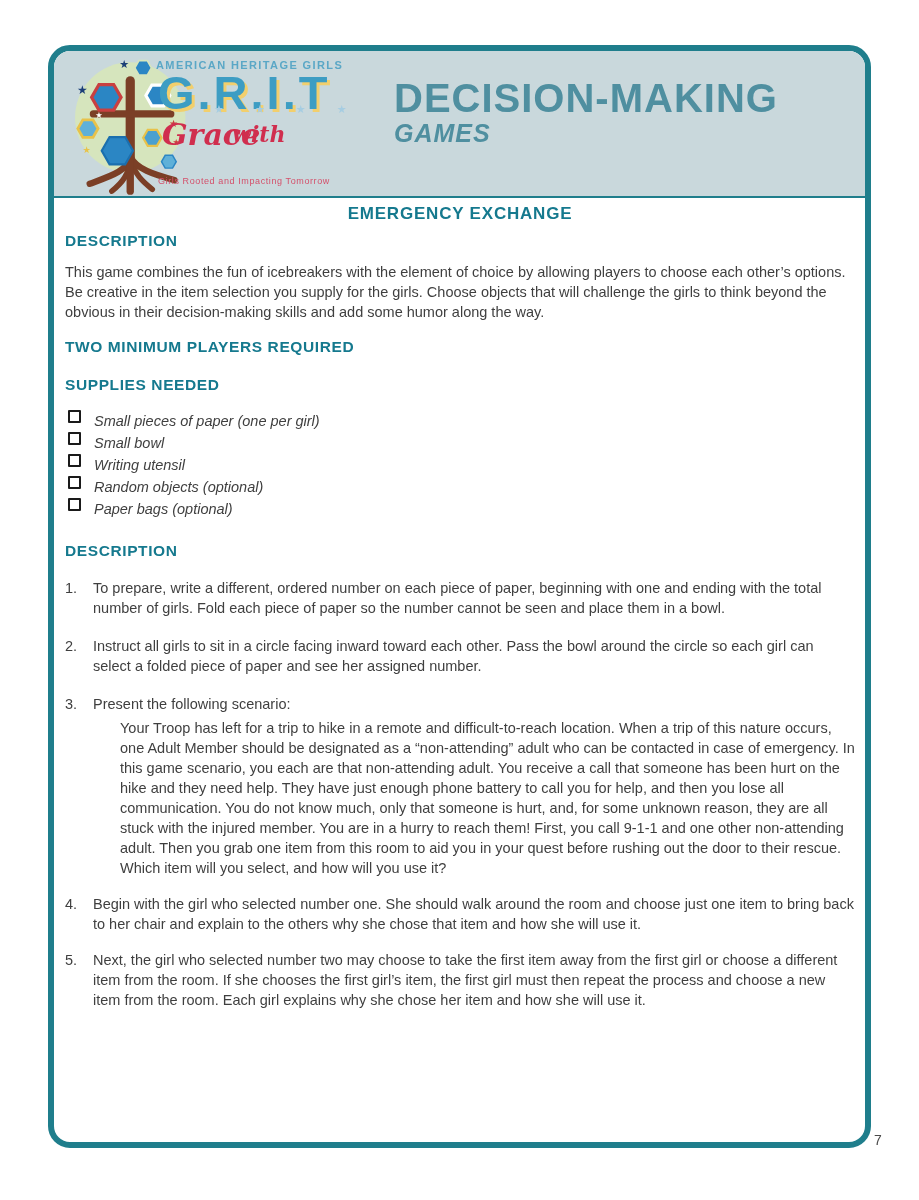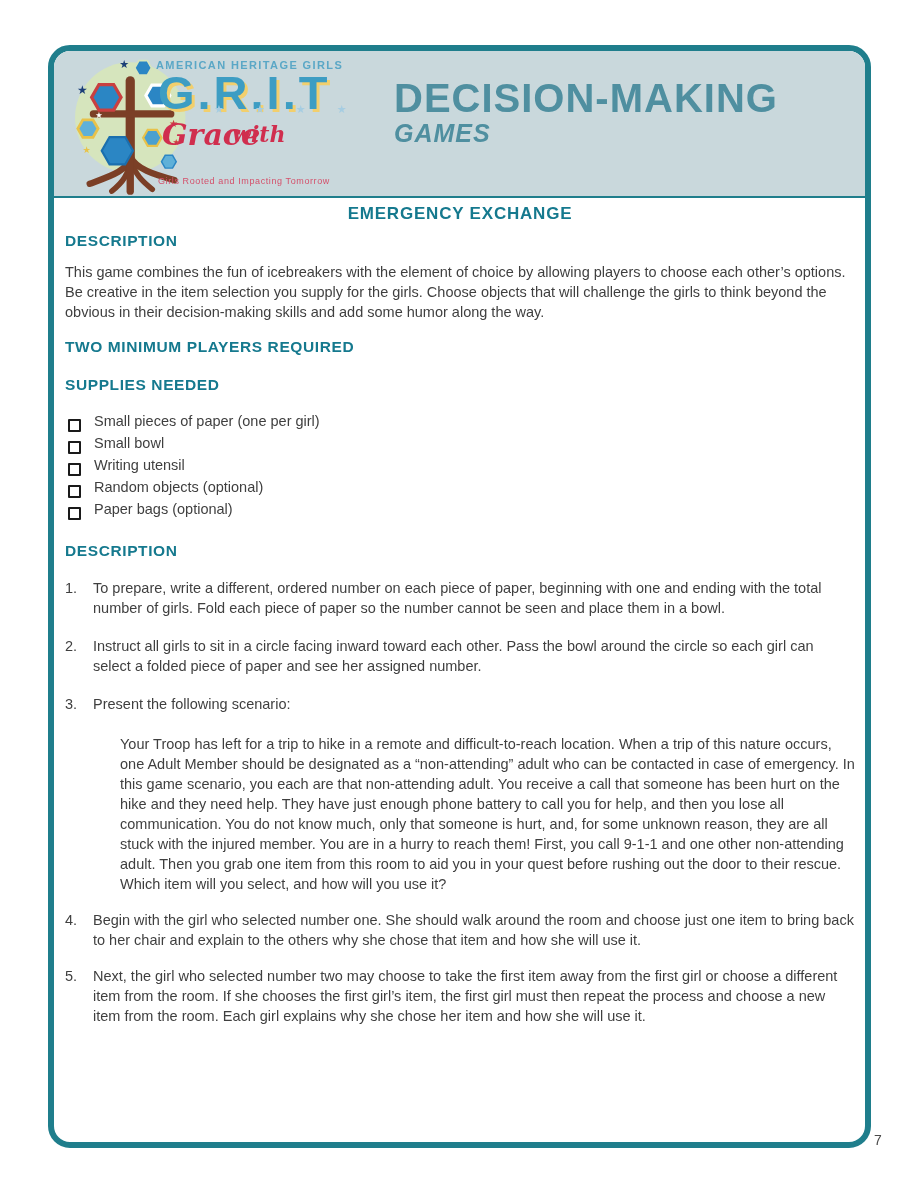--- a/index.html
+++ b/index.html
@@ -27,29 +27,29 @@
   
   .content{padding:6px 10px 0 11px;color:#3f3f3f;font-size:14.5px;line-height:20px;}
   .doc-title{text-align:center;color:#15798e;font-weight:bold;font-size:17px;letter-spacing:0.8px;line-height:20px;}
   .sec-heading{color:#15798e;font-weight:bold;font-size:15.5px;letter-spacing:0.6px;line-height:18px;}
   .h-desc{margin-top:8px;}
   .h-players{margin-top:16px;}
   .h-supplies{margin-top:20px;}
   .h-instructions{margin-top:22px;}
   .para{margin-top:12px;}
   .checklist{margin-top:16px;}
-  .check-row{display:flex;align-items:flex-end;line-height:22px;}
+  .check-row{display:flex;align-items:flex-start;line-height:22px;font-style:italic;}
   .checkbox{
     width:9px;height:9px;border:2.5px solid #1a1a1a;border-radius:1px;
     display:inline-block;margin:0 13px 0 3px;flex:0 0 auto;
   }
   .step{display:flex;margin-top:18px;}
   .step-num{width:28px;flex:0 0 auto;}
   .step-text{flex:1 1 auto;}
-  .step-sub{margin:20px 0 0 27px;}
+  .step-sub{margin:4px 0 0 27px;}
   .step-s4{margin-top:16px;}
   .step-s5{margin-top:16px;}
   .page-number{position:absolute;left:874px;top:1132px;font-size:14px;color:#4a4a4a;}
 </style>
 </head>
 <body>
 
 <div class="page-box">
 
   <div class="header">

